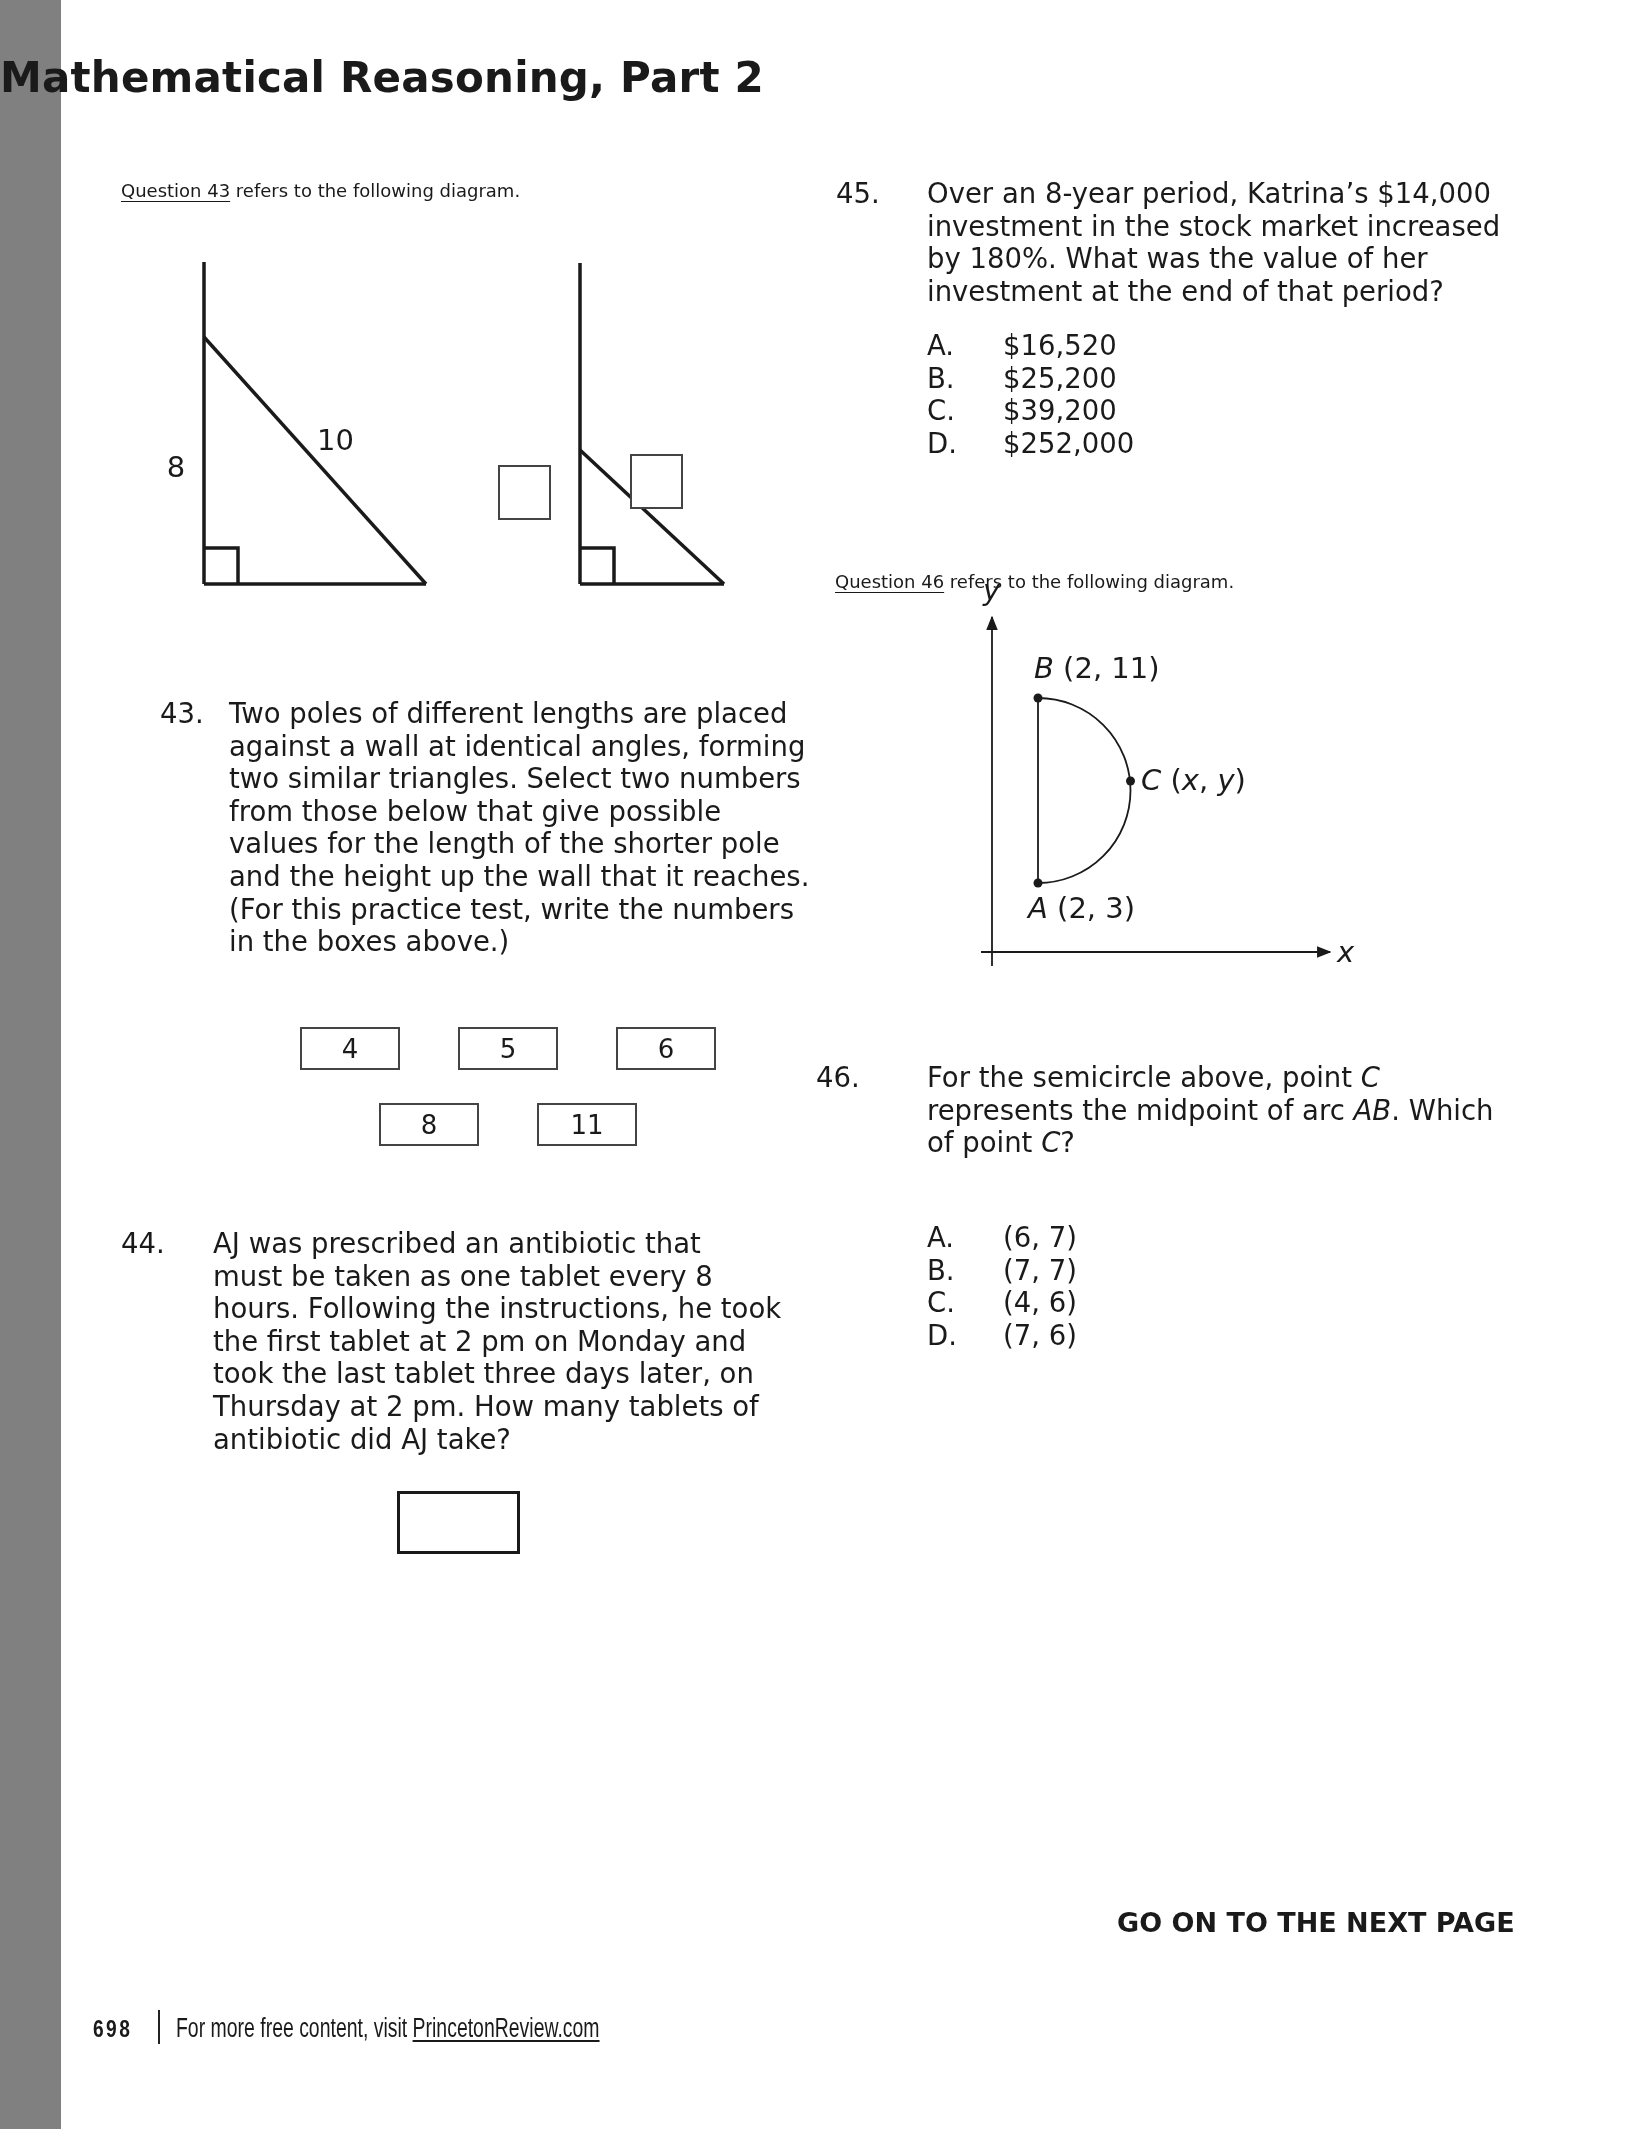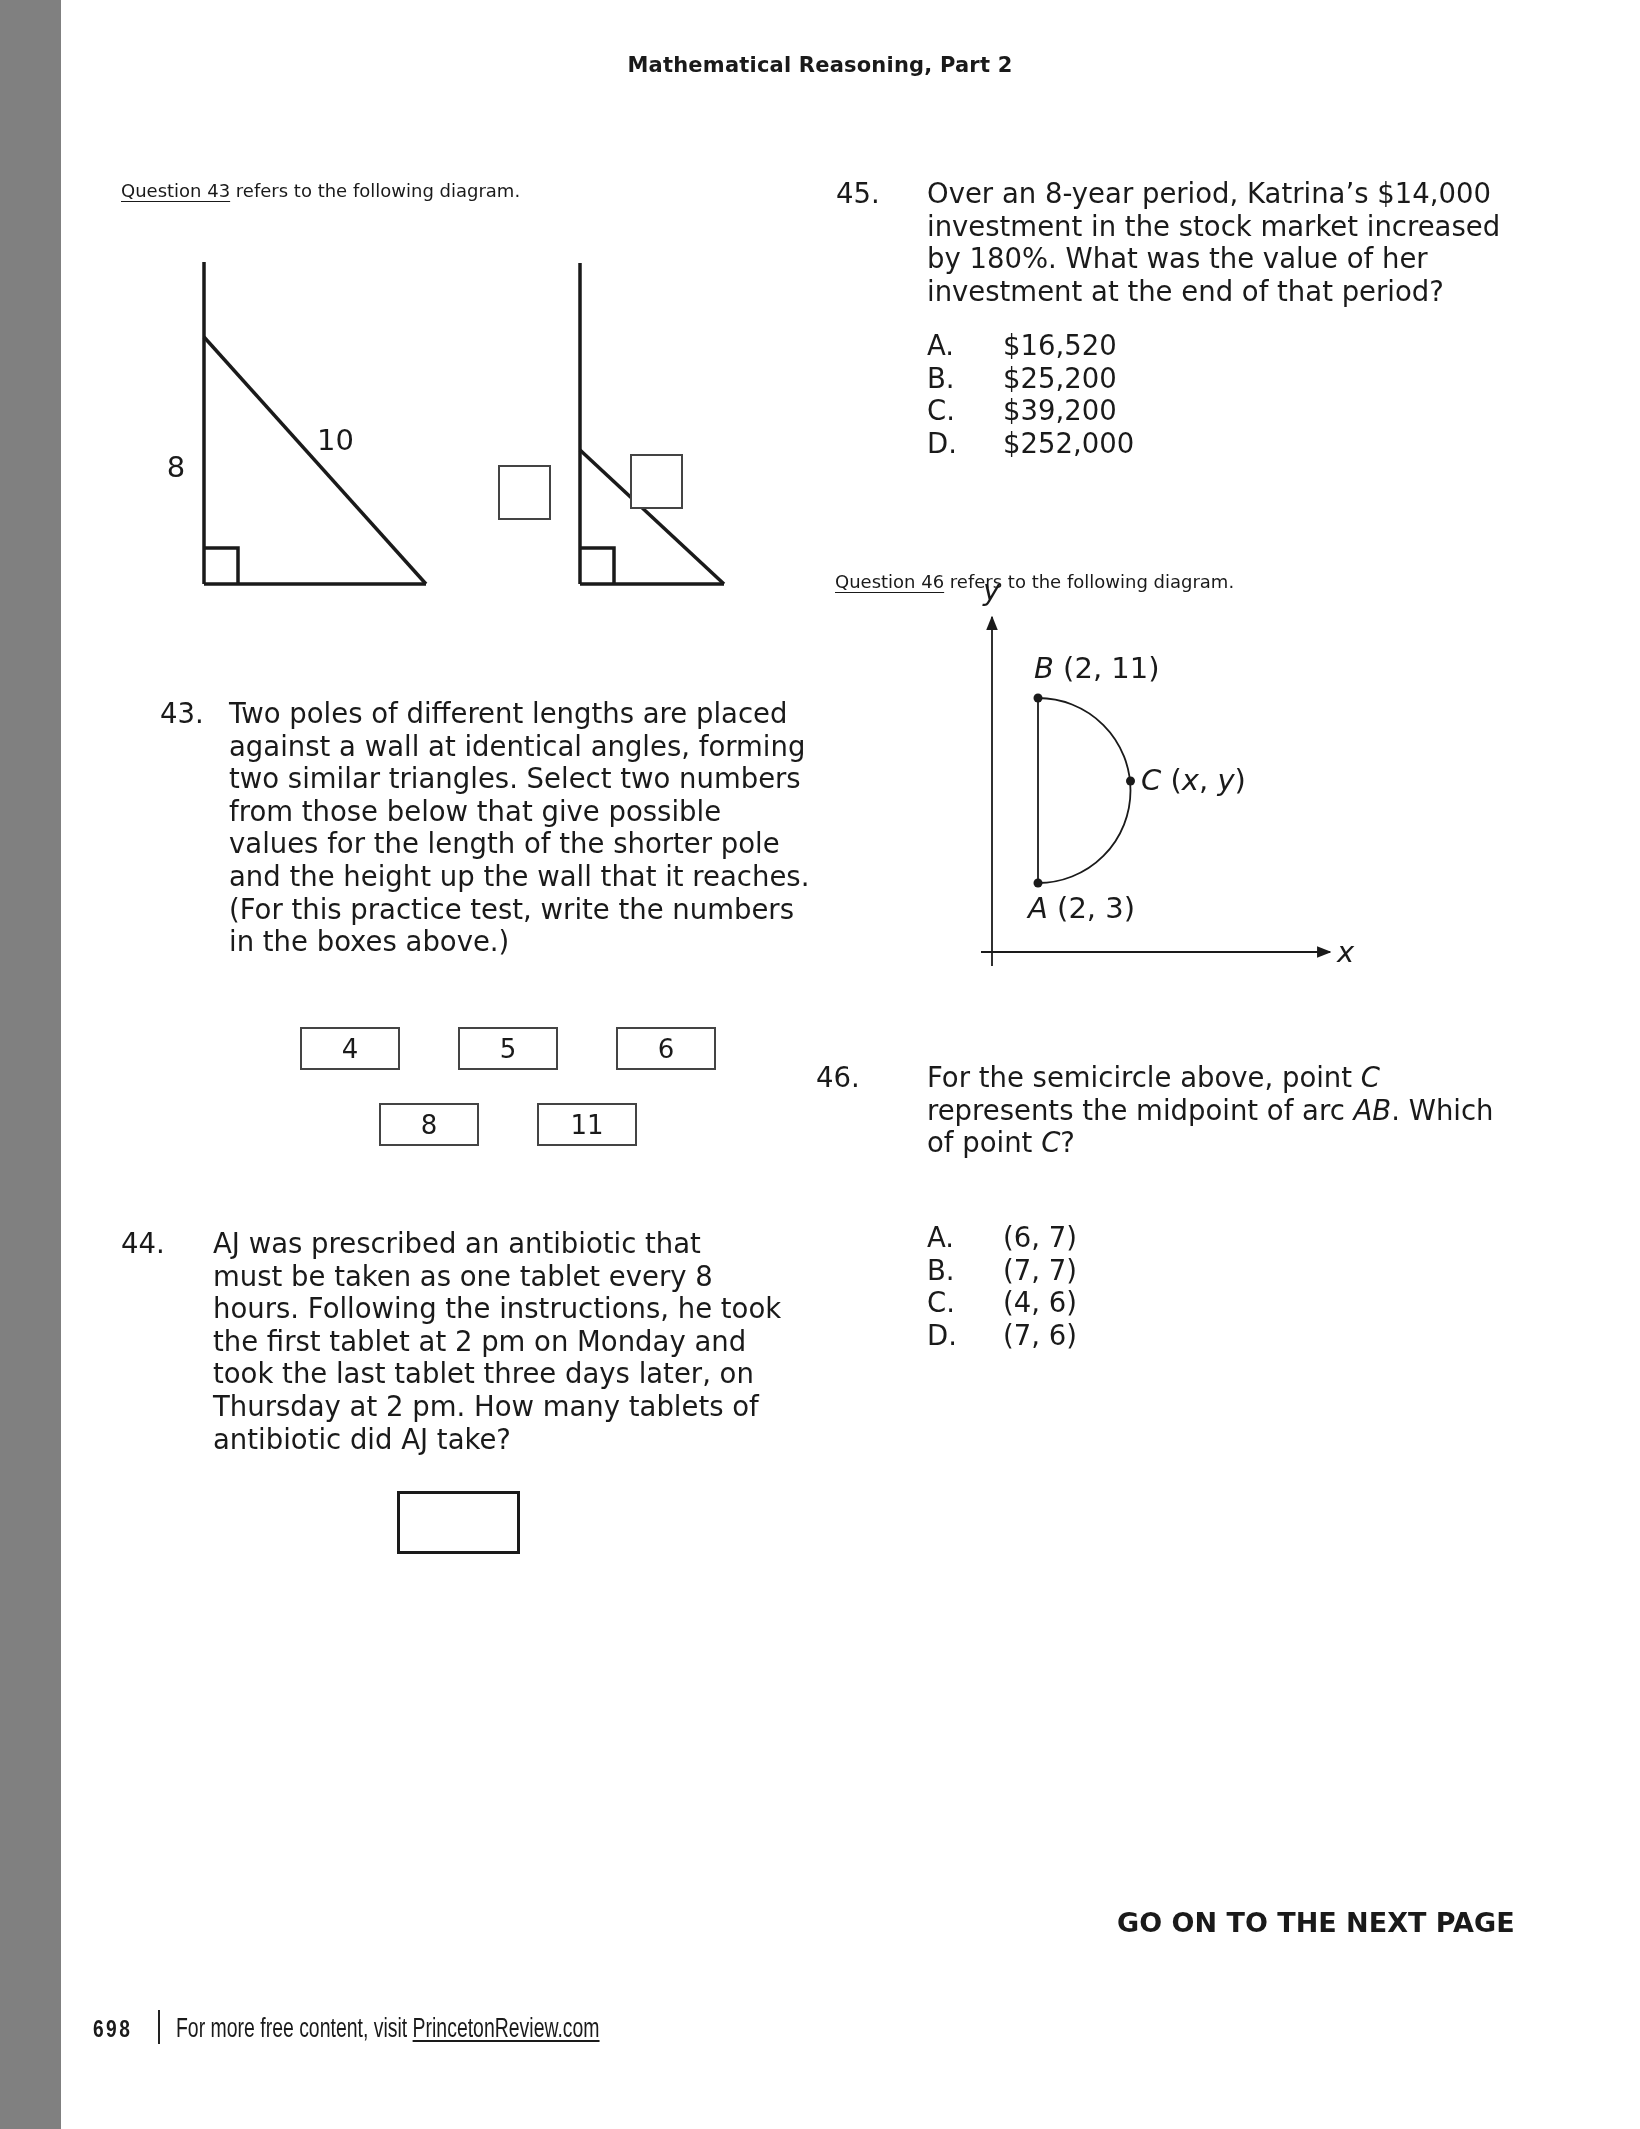--- a/index.html
+++ b/index.html
@@ -4,22 +4,22 @@
 <style>
   html, body { margin: 0; padding: 0; }
   body {
     width: 1640px; height: 2129px; position: relative; overflow: hidden;
     background: #ffffff; color: #1a1a1a;
     font-family: "DejaVu Sans", sans-serif;
   }
   .side-bar { position: absolute; left: 0; top: 0; width: 61px; height: 2129px; background: #808080; }
   .abs { position: absolute; }
   .page-title {
-    left: 0; width: 1640px; top: 53px; text-align: center;
-    font-family: "DejaVu Sans", sans-serif; font-weight: bold; font-size: 21px;
+    left: 0; width: 1640px; top: 53px; text-align: left;
+    font-family: "DejaVu Sans", sans-serif; font-weight: bold; font-size: 42px;
     letter-spacing: 0.2px;
   }
   .body-text { font-size: 18px; line-height: 32.6px; }
   .qnum { position: absolute; font-size: 27.5px; line-height: 32.6px; }
   .qtext { position: absolute; font-size: 27.5px; line-height: 32.6px; white-space: pre-line; }
   .underline { text-decoration: underline; text-underline-offset: 4px; }
   .ital { font-style: italic; }
   .choices { position: absolute; font-size: 27.5px; line-height: 32.6px; }
   .choice { display: flex; }
   .choice .lbl { width: 76px; }

